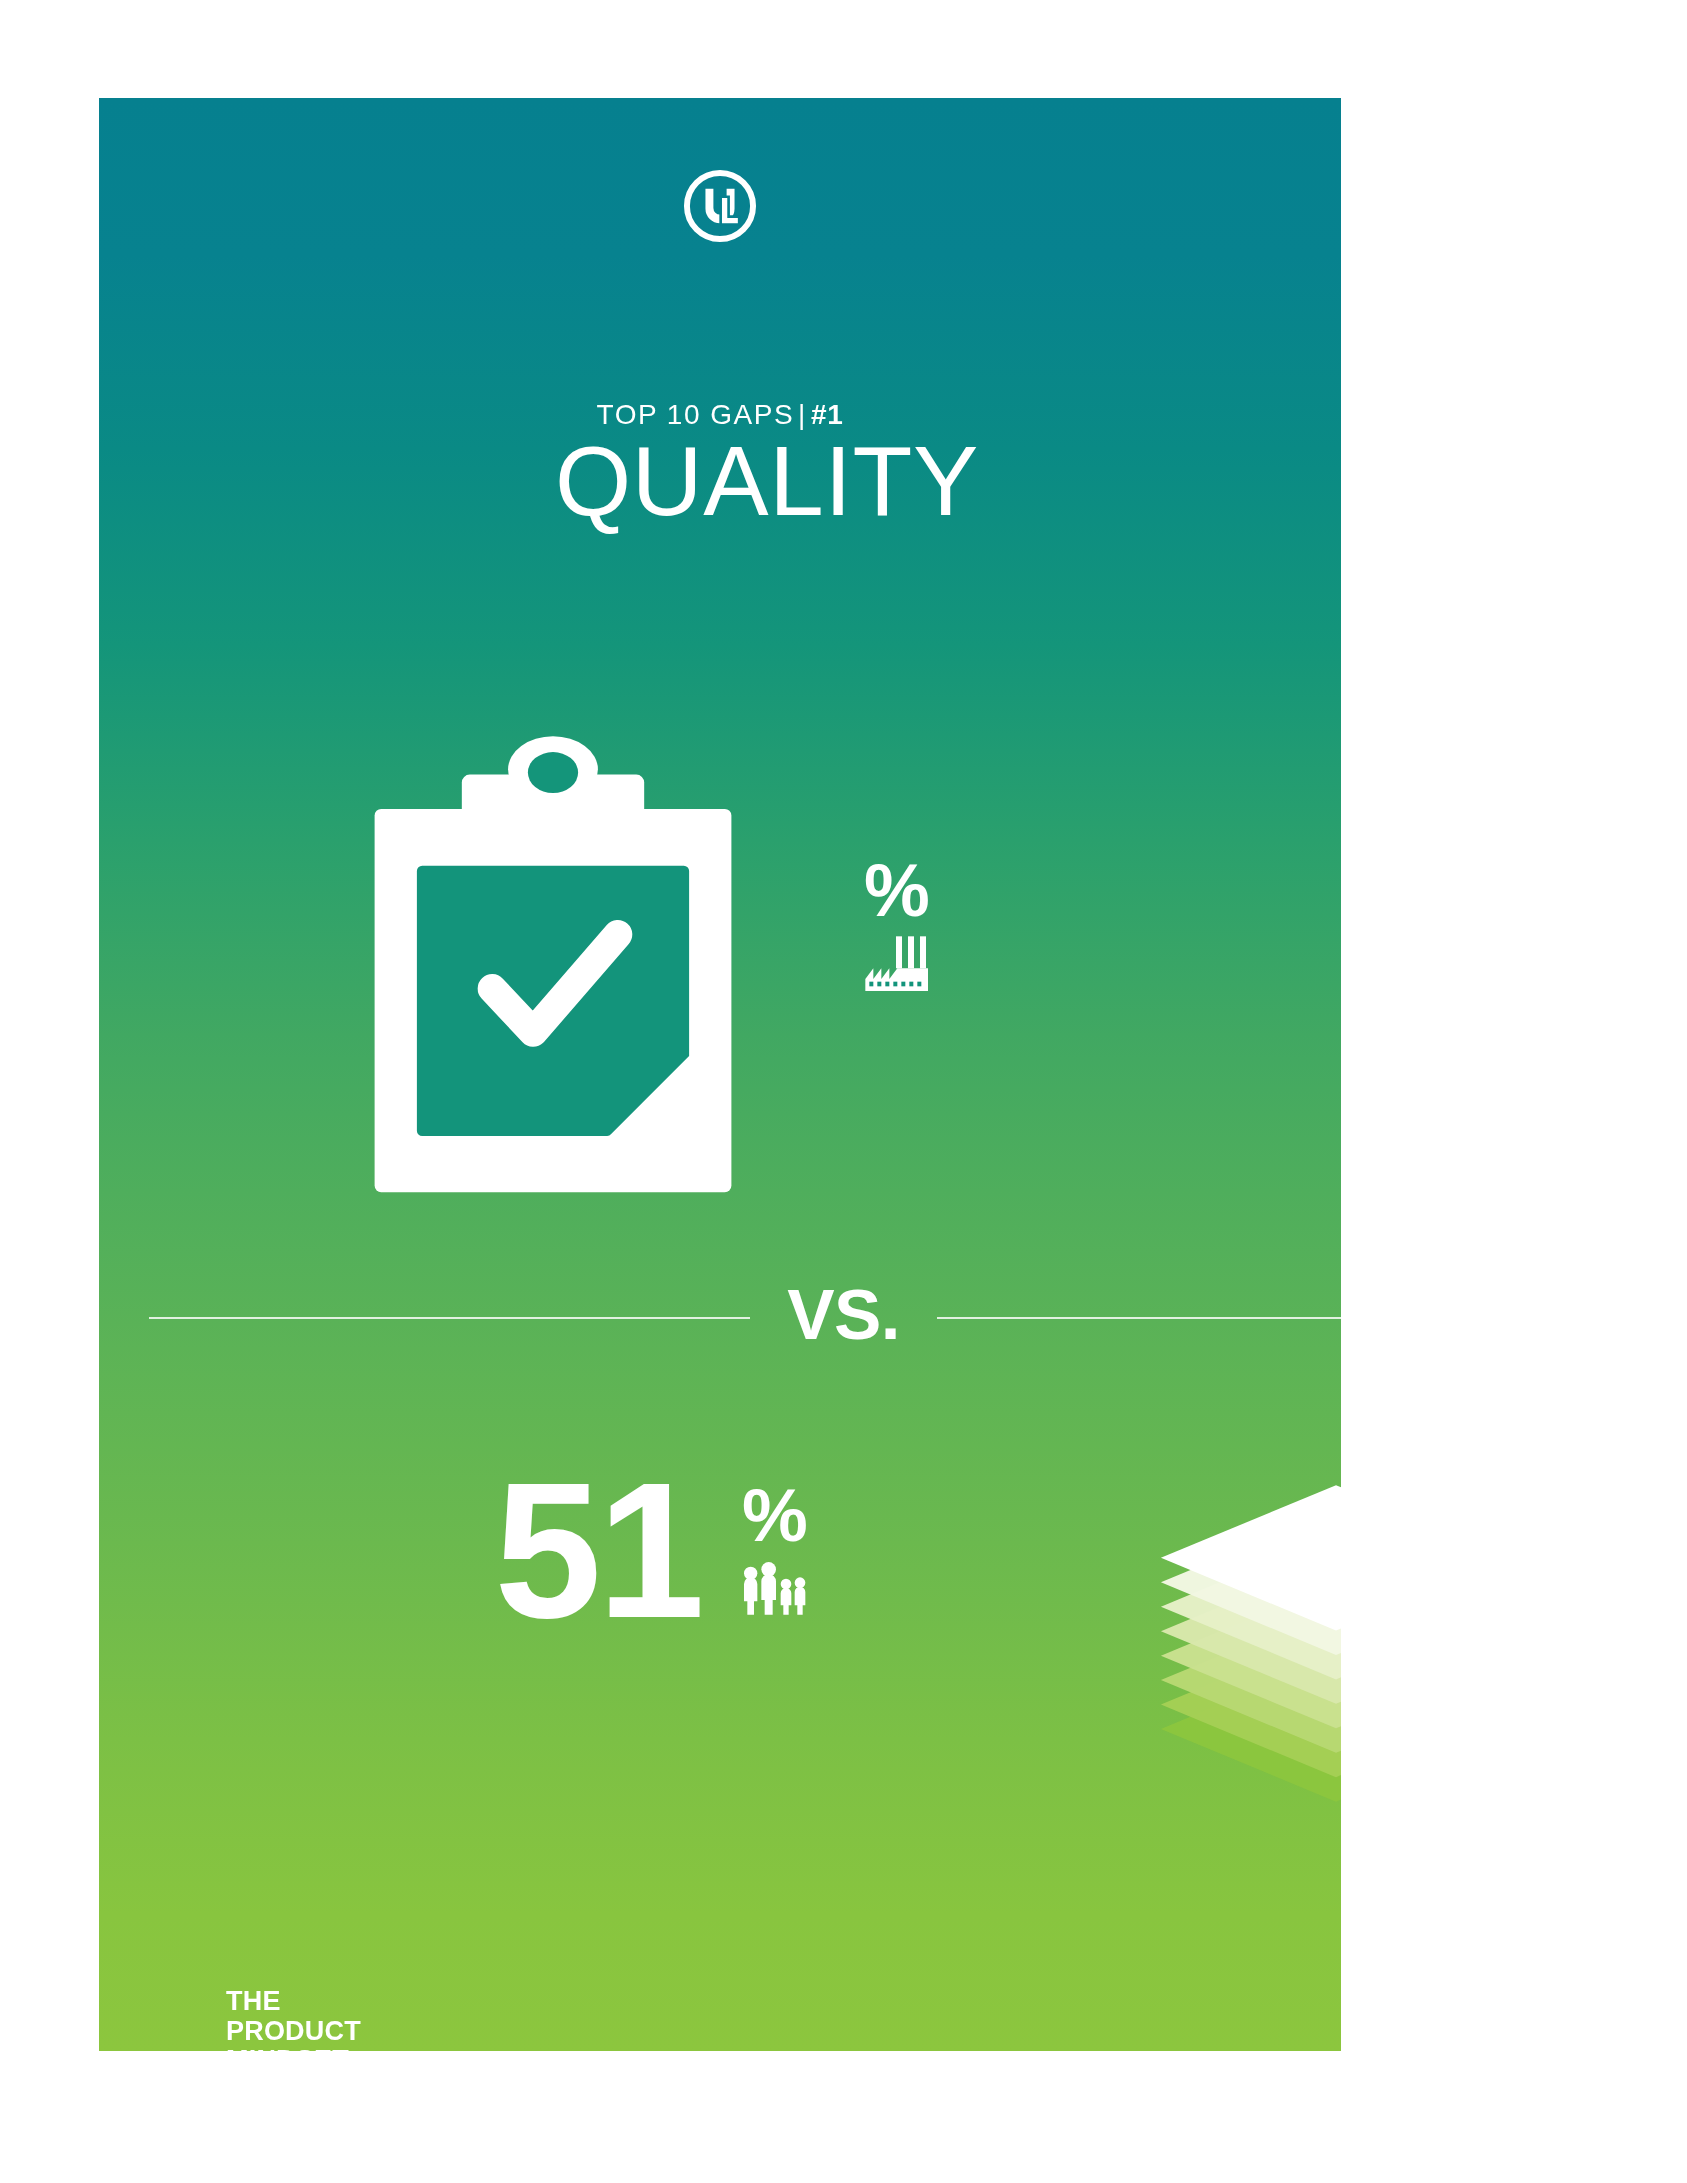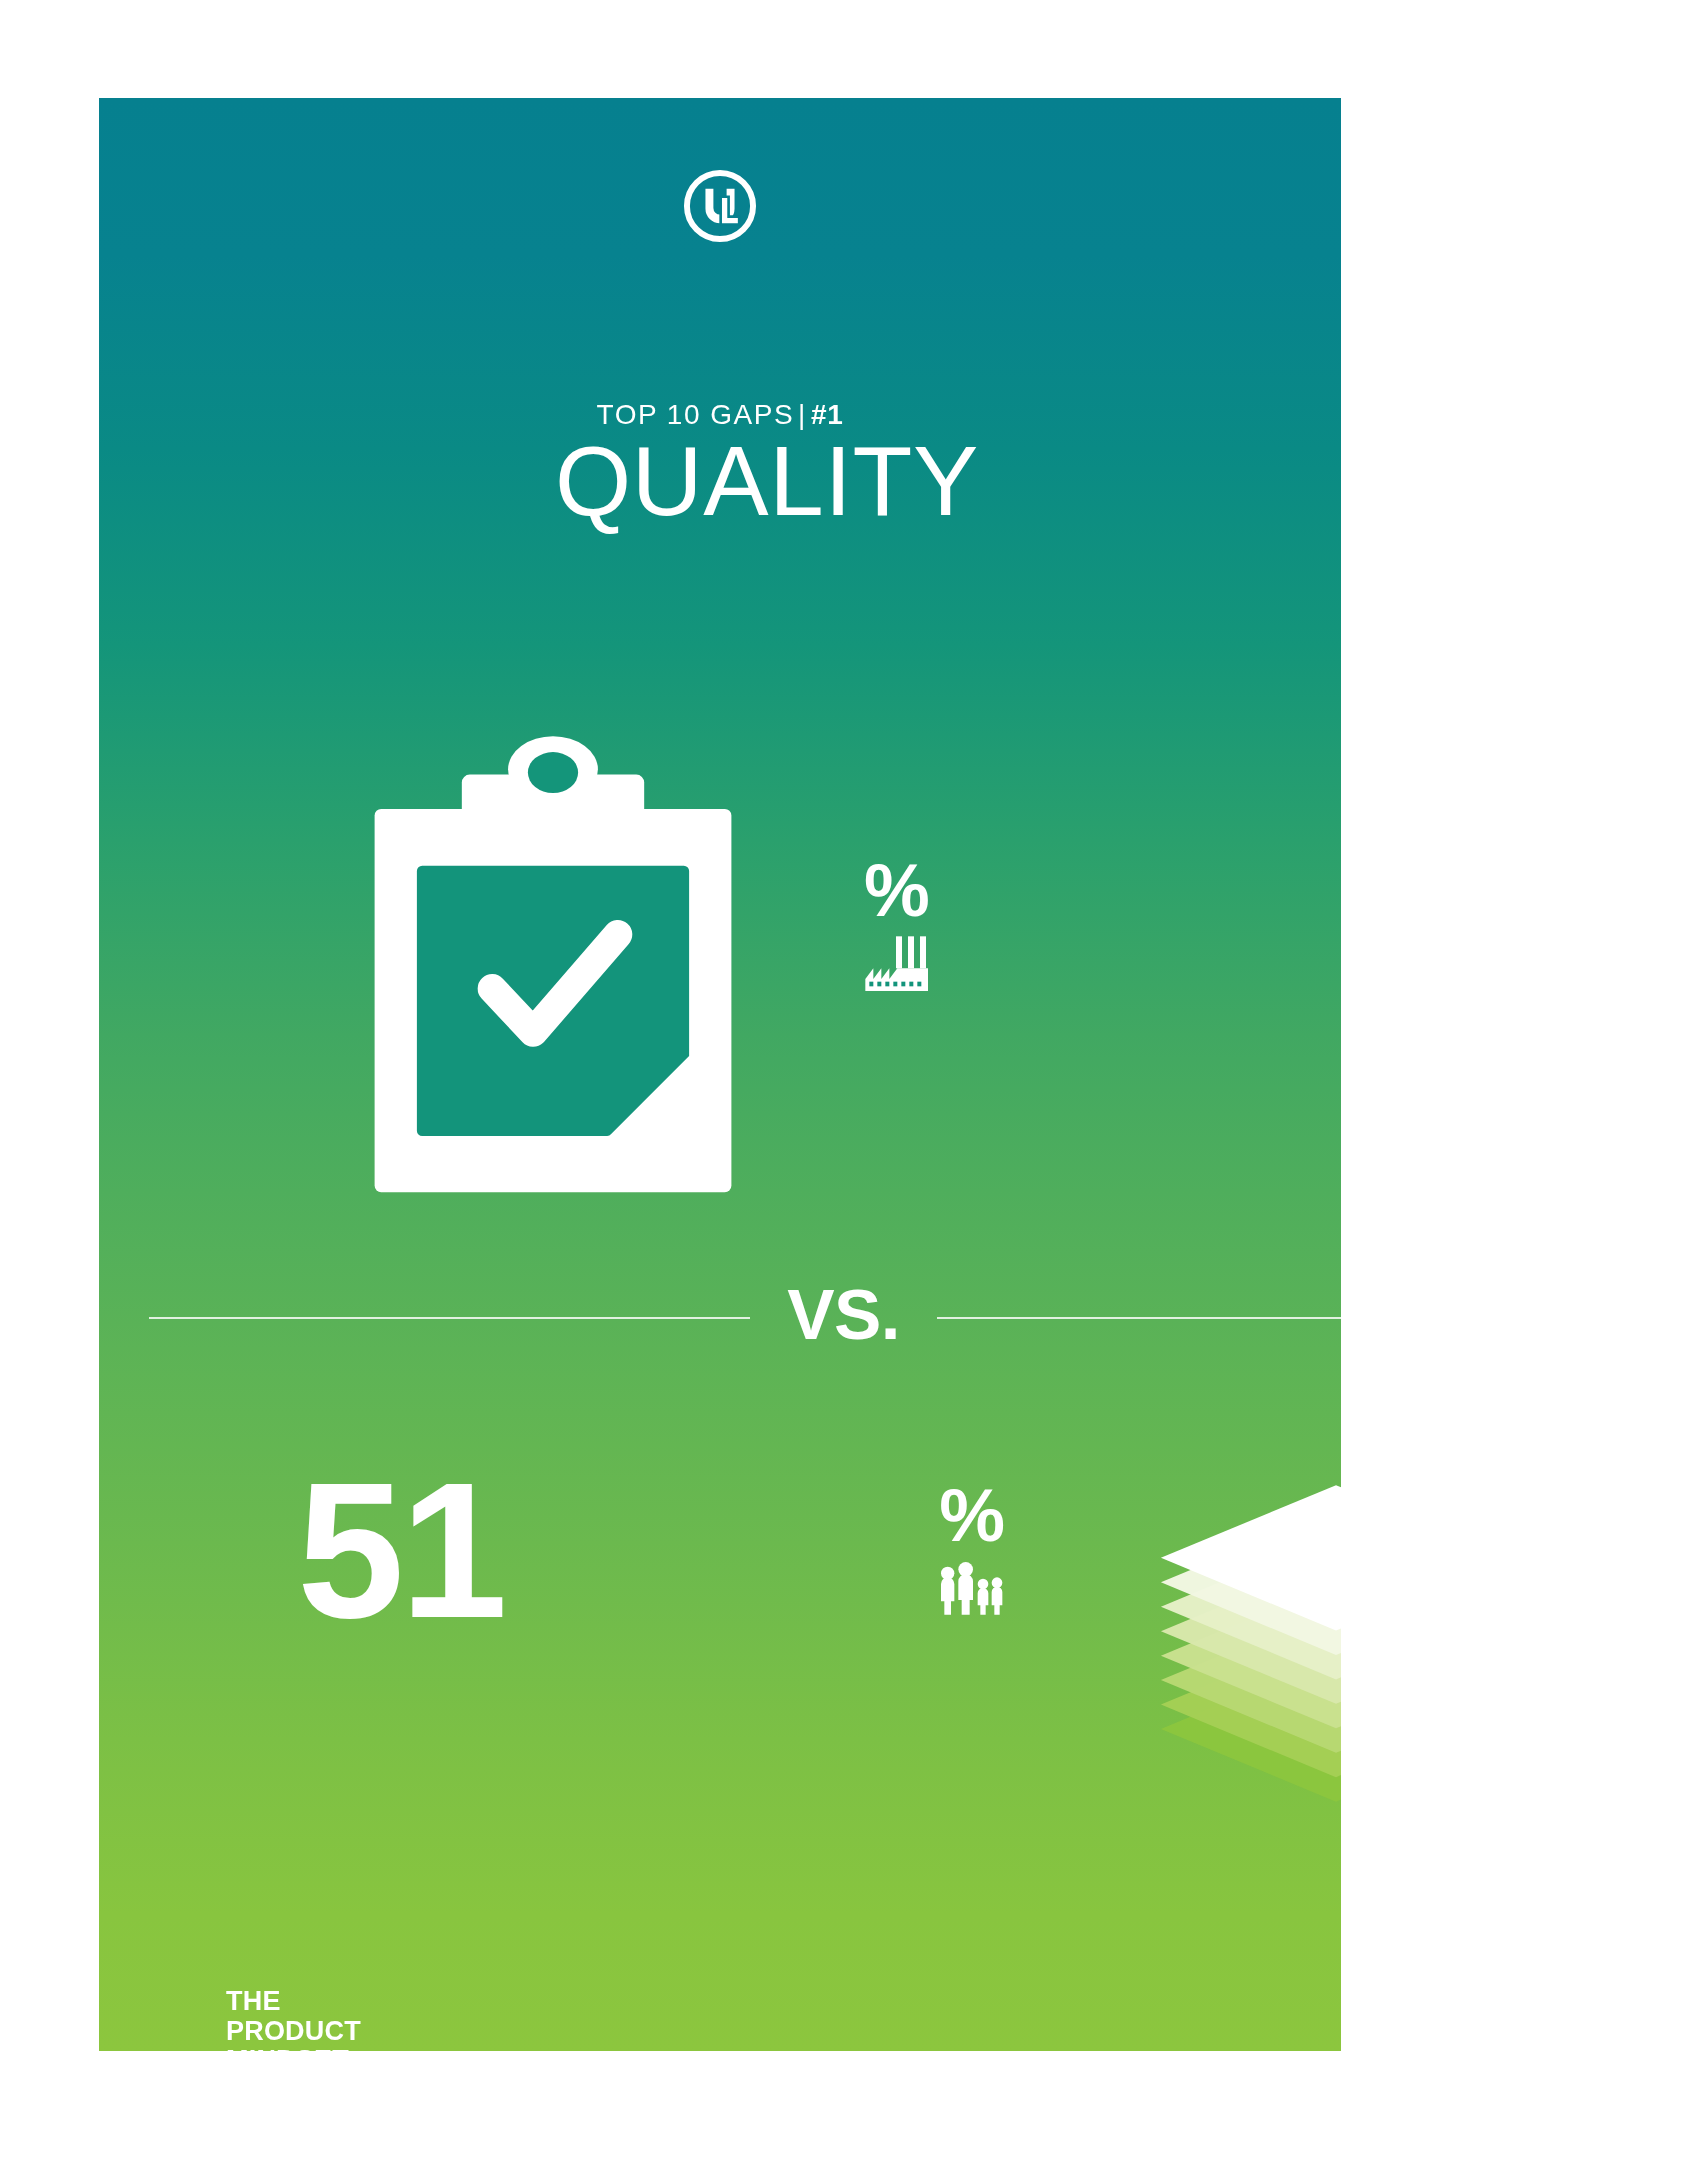--- a/index.html
+++ b/index.html
@@ -164,21 +164,21 @@
 
   
   #stat-bottom {
     position: absolute;
     left: 198px;
     top: 1373px;
     width: 708px;
     text-align: right;
   }
   .big-number-row.right {
-    justify-content: space-between;
+    justify-content: center;
     gap: 37px;
   }
   .stat-caption.right { text-align: right; }
 
   
   #layers {
     position: absolute;
     left: 1052px;
     top: 1373px;
     width: 370px;

